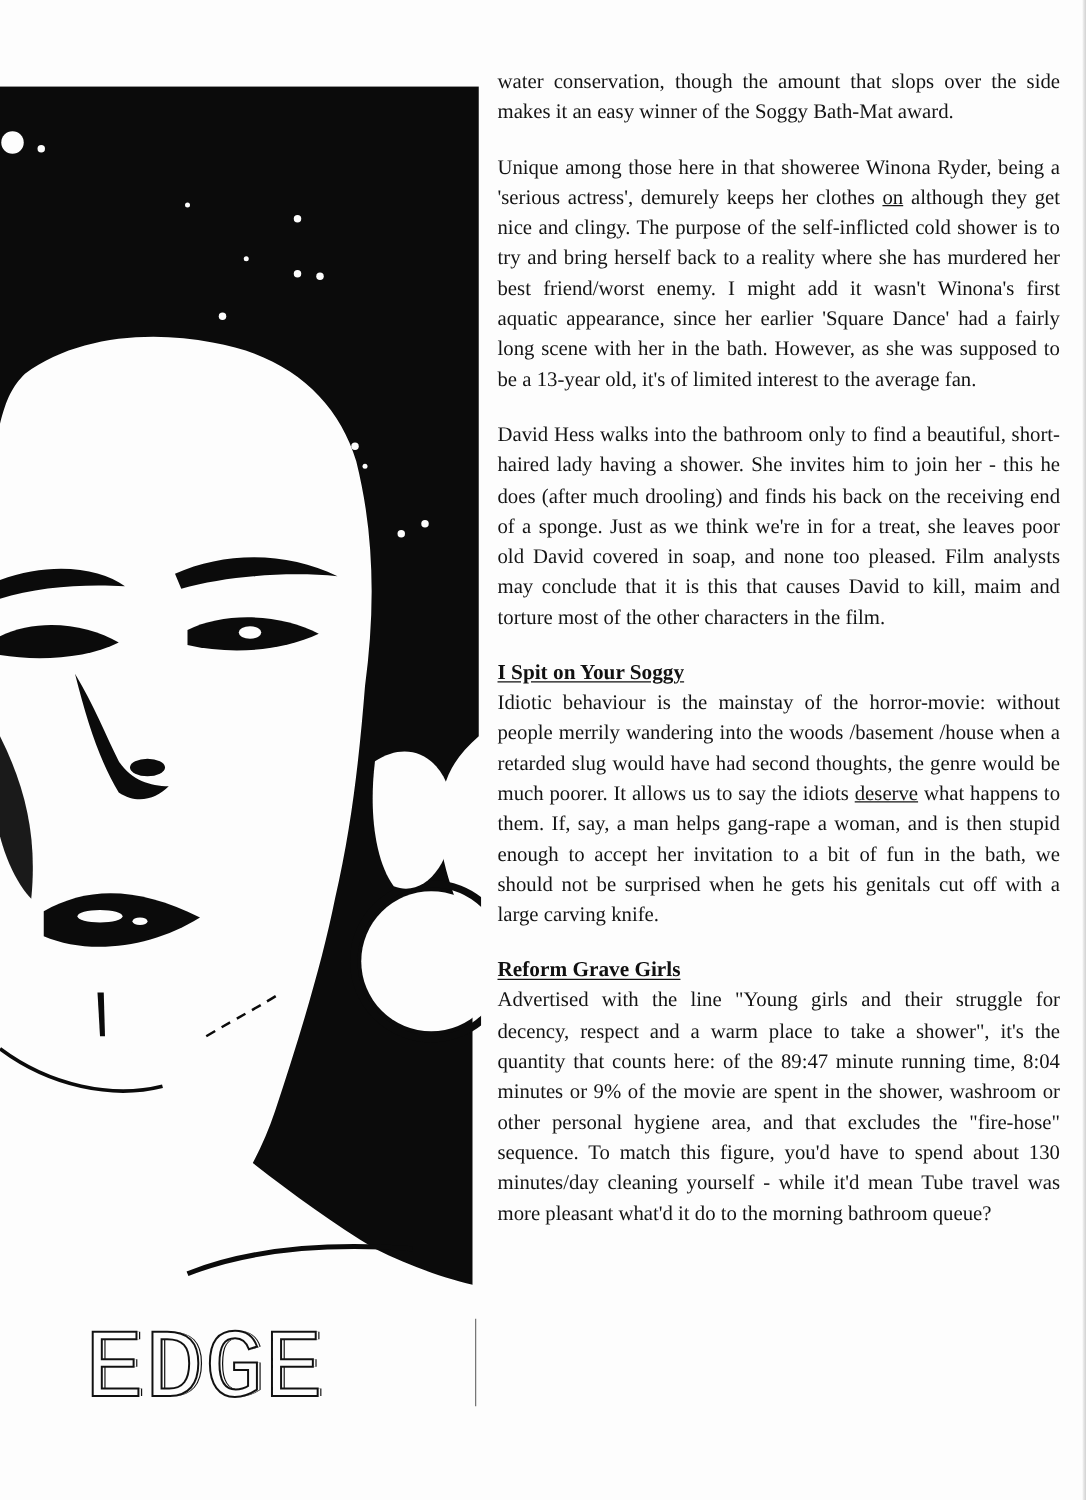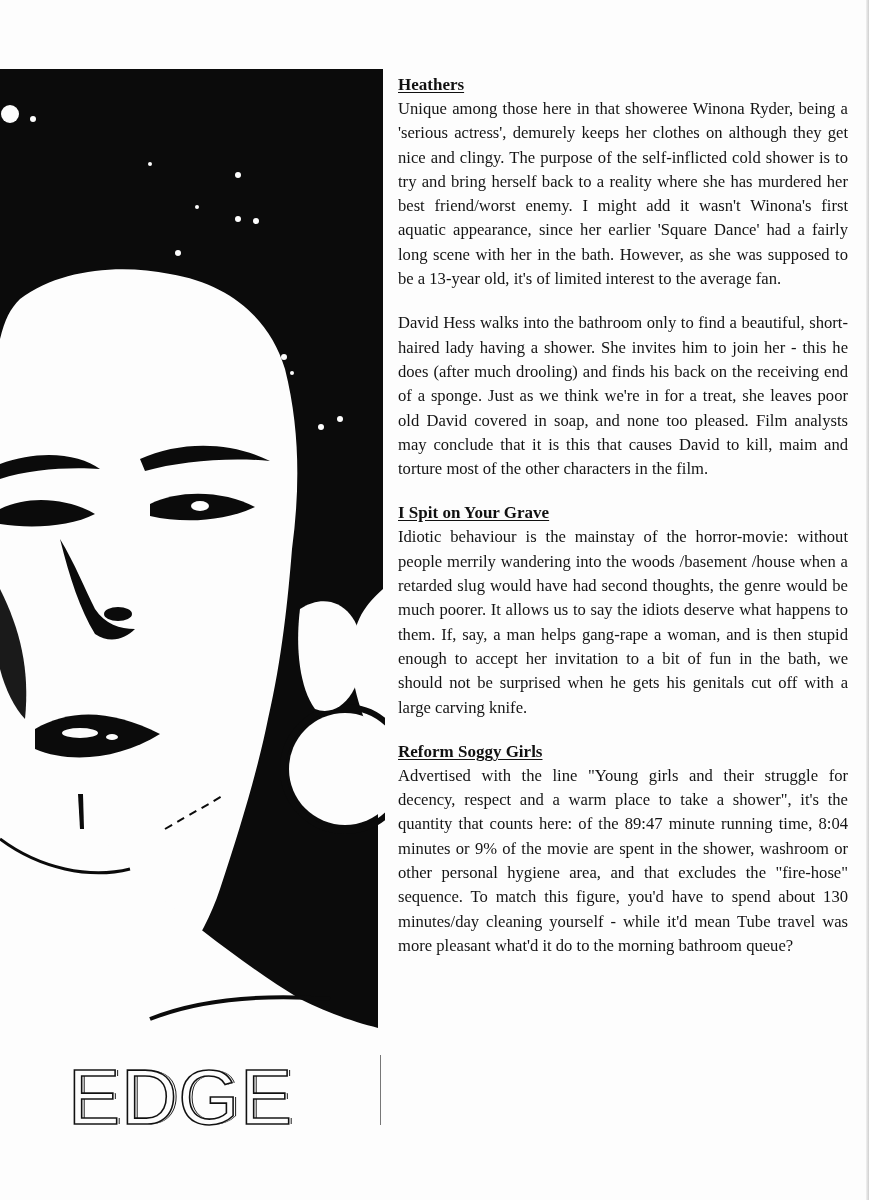--- a/index.html
+++ b/index.html
@@ -39,21 +39,21 @@
       left: 0;
       top: 0;
       width: 385px;
       height: 1085px;
     }
     .edge-title {
       position: absolute;
       left: 62px;
       top: 982px;
       width: 310px;
-      font-family: Liberation Sans, sans-serif;
+      font-family: Liberation Mono, monospace;
       font-size: 78px;
       line-height: 92px;
       letter-spacing: 1px;
       color: #fdfdfd;
       -webkit-text-stroke: 1.6px #111;
       text-shadow: 2px 0 0 #fdfdfd, 3px 0 0 #111;
       background: #fdfdfd;
       padding-left: 6px;
     }
     .column-rule {
@@ -86,21 +86,21 @@
     .section h2 {
       margin: 0;
       font-family: "Liberation Serif", "DejaVu Serif", serif;
       font-size: 17px;
       line-height: 24px;
       font-weight: bold;
       text-decoration: underline;
       text-underline-offset: 2px;
       color: #111;
     }
-    .u { }
+    .u { text-decoration: underline; }
     .b { font-weight: normal; }
   </style>
 </head>
 <body>
 
 <div class="page-edge"></div>
 
 <div class="photo">
   <svg viewBox="0 0 385 1085" xmlns="http://www.w3.org/2000/svg">
 
@@ -151,32 +151,32 @@
       <circle cx="321" cy="358" r="3"></circle>
         <circle cx="10" cy="45" r="9"></circle>
         <circle cx="197" cy="138" r="2"></circle>
     </g>
   </svg>
   <div class="edge-title">EDGE</div>
 </div>
 <div class="column-rule"></div>
 
 <div class="article">
+  <p>water conservation, though the amount that slops over the side makes it an easy winner of the Soggy Bath-Mat award.</p>
 
   <div class="section">
-    <h2>Heathers</h2>
     <p><span>Unique among those here in that showeree Winona Ryder, being a 'serious actress', demurely keeps her clothes </span><span class="u">on</span><span> although they get nice and clingy. The purpose of the self-inflicted cold shower is to try and bring herself back to a reality where she has murdered her best friend/worst enemy. I might add it wasn't Winona's first aquatic appearance, since her earlier </span><span class="b">'Square Dance'</span><span> had a fairly long scene with her in the bath. However, as she was supposed to be a 13-year old, it's of limited interest to the average fan.</span></p>
   </div>
 
   <div class="section">
     <p>David Hess walks into the bathroom only to find a beautiful, short-haired lady having a shower. She invites him to join her - this he does (after much drooling) and finds his back on the receiving end of a sponge. Just as we think we're in for a treat, she leaves poor old David covered in soap, and none too pleased. Film analysts may conclude that it is this that causes David to kill, maim and torture most of the other characters in the film.</p>
   </div>
 
   <div class="section">
-    <h2>I Spit on Your Grave</h2>
+    <h2>I Spit on Your Soggy</h2>
     <p><span>Idiotic behaviour is the mainstay of the horror-movie: without people merrily wandering into the woods /basement /house when a retarded slug would have had second thoughts, the genre would be much poorer. It allows us to say the idiots </span><span class="u">deserve</span><span> what happens to them. If, say, a man helps gang-rape a woman, and is then stupid enough to accept her invitation to a bit of fun in the bath, we should not be surprised when he gets his genitals cut off with a large carving knife.</span></p>
   </div>
 
   <div class="section">
-    <h2>Reform Soggy Girls</h2>
+    <h2>Reform Grave Girls</h2>
     <p>Advertised with the line "Young girls and their struggle for decency, respect and a warm place to take a shower", it's the quantity that counts  here: of the 89:47 minute running time, 8:04 minutes or 9% of the movie are spent in the shower, washroom or other personal hygiene area, and that excludes the "fire-hose" sequence. To match this figure, you'd have to spend about 130 minutes/day cleaning yourself - while it'd mean Tube travel was more pleasant what'd it do to the morning bathroom queue?</p>
   </div>
 </div>
 
 </body></html>

